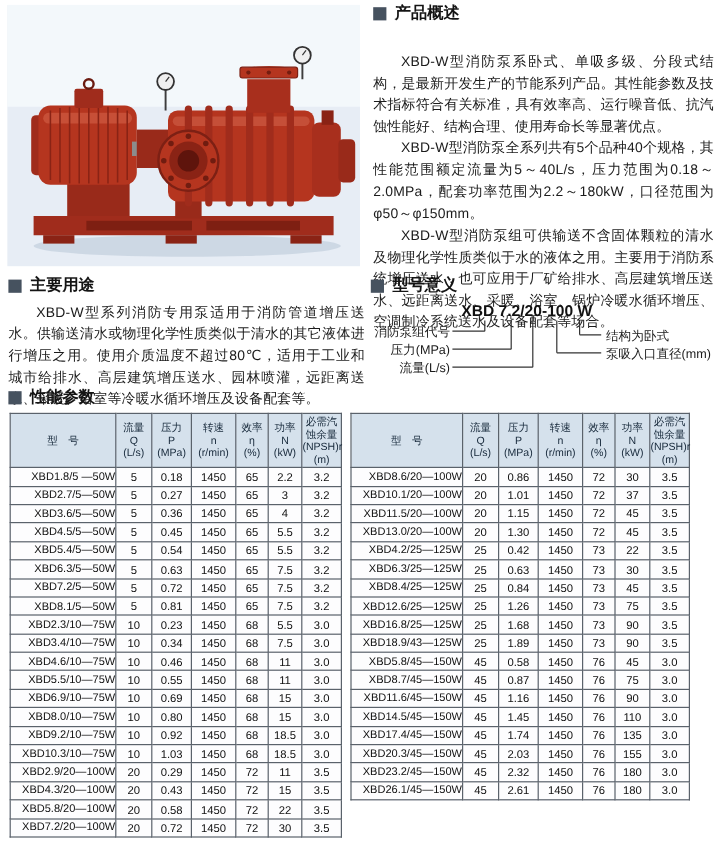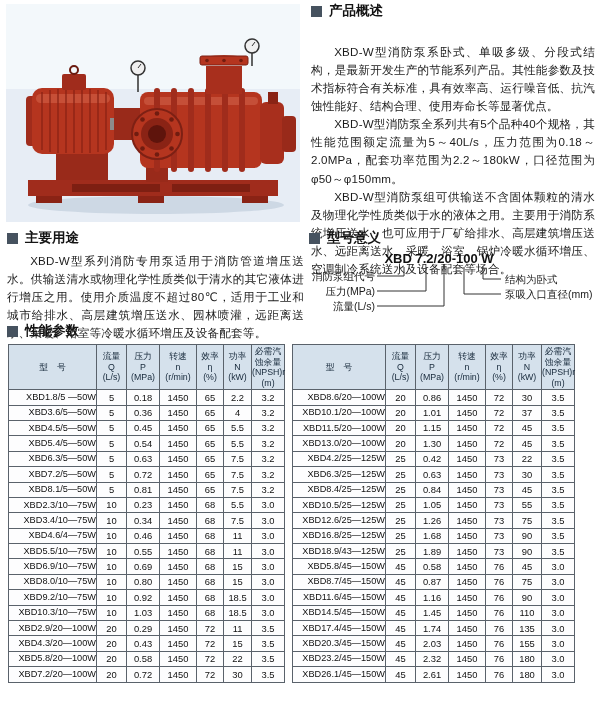--- a/index.html
+++ b/index.html
@@ -215,20 +215,29 @@
       <tr>
         <td class="model">XBD1.8/5 —50W</td>
         <td>5</td>
         <td>0.18</td>
         <td>1450</td>
         <td>65</td>
         <td>2.2</td>
         <td>3.2</td>
       </tr>
       <tr>
+        <td class="model">XBD2.7/5—50W</td>
+        <td>5</td>
+        <td>0.27</td>
+        <td>1450</td>
+        <td>65</td>
+        <td>3</td>
+        <td>3.2</td>
+      </tr>
+      <tr>
         <td class="model">XBD3.6/5—50W</td>
         <td>5</td>
         <td>0.36</td>
         <td>1450</td>
         <td>65</td>
         <td>4</td>
         <td>3.2</td>
       </tr>
       <tr>
         <td class="model">XBD4.5/5—50W</td>
@@ -287,21 +296,21 @@
       <tr>
         <td class="model">XBD3.4/10—75W</td>
         <td>10</td>
         <td>0.34</td>
         <td>1450</td>
         <td>68</td>
         <td>7.5</td>
         <td>3.0</td>
       </tr>
       <tr>
-        <td class="model">XBD4.6/4—75W</td>
+        <td class="model">XBD4.6/10—75W</td>
         <td>10</td>
         <td>0.46</td>
         <td>1450</td>
         <td>68</td>
         <td>11</td>
         <td>3.0</td>
       </tr>
       <tr>
         <td class="model">XBD5.5/10—75W</td>
         <td>10</td>
@@ -465,29 +474,20 @@
       <tr>
         <td class="model">XBD8.4/25—125W</td>
         <td>25</td>
         <td>0.84</td>
         <td>1450</td>
         <td>73</td>
         <td>45</td>
         <td>3.5</td>
       </tr>
       <tr>
-        <td class="model">XBD10.5/25—125W</td>
-        <td>25</td>
-        <td>1.05</td>
-        <td>1450</td>
-        <td>73</td>
-        <td>55</td>
-        <td>3.5</td>
-      </tr>
-      <tr>
         <td class="model">XBD12.6/25—125W</td>
         <td>25</td>
         <td>1.26</td>
         <td>1450</td>
         <td>73</td>
         <td>75</td>
         <td>3.5</td>
       </tr>
       <tr>
         <td class="model">XBD16.8/25—125W</td>

